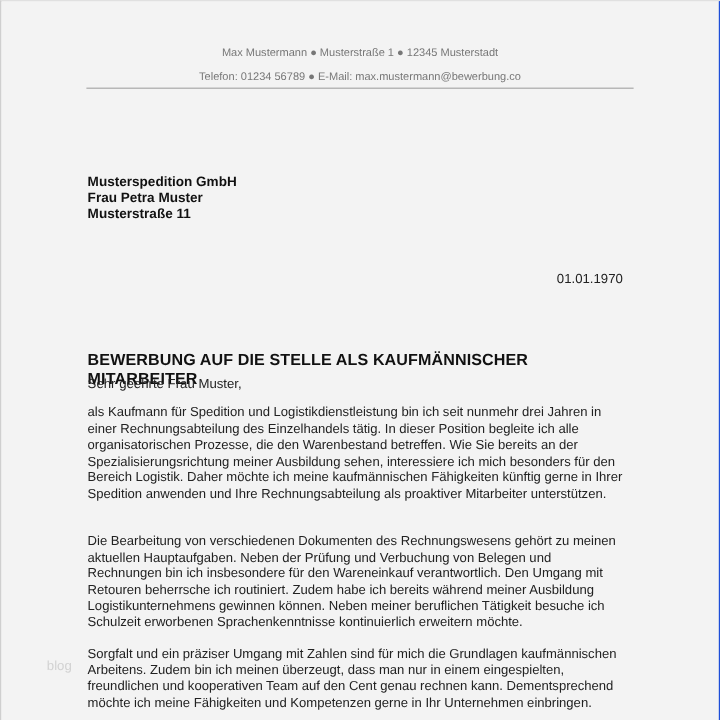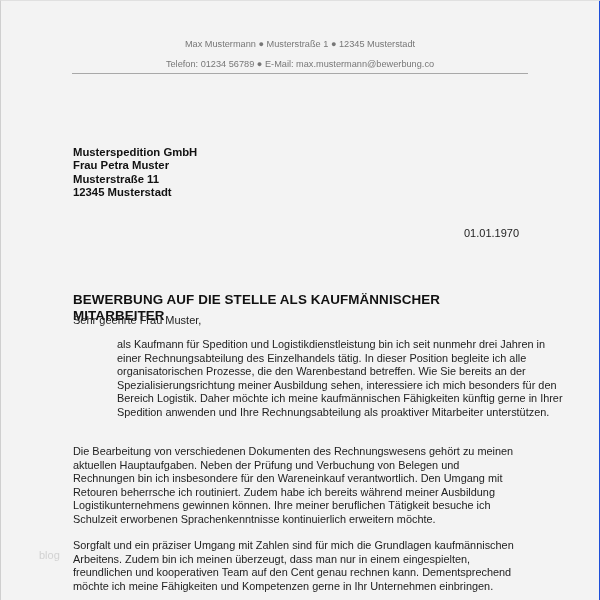--- a/index.html
+++ b/index.html
@@ -79,21 +79,21 @@
     }
     .para {
       position: absolute;
       left: 72px;
       width: 470px;
       font-size: 10.9px;
       line-height: 13.6px;
       color: #222;
     }
     .para .ln { display: block; white-space: nowrap; }
-    .p1 { top: 337px; margin-left: 44px; }
+    .p1 { top: 337px; }
     .p2 { top: 424px; margin-top: 20px; }
     .p3 { top: 538px; }
     .watermark {
       position: absolute;
       left: 38px;
       top: 548px;
       font-size: 11px;
       color: #d2d2d2;
     }
   </style>
@@ -106,21 +106,20 @@
     <span class="header-line">Max Mustermann ● Musterstraße 1 ● 12345 Musterstadt</span>
     <span class="header-line">Telefon: 01234 56789 ● E-Mail: max.mustermann@bewerbung.co</span>
   </div>
 
   <div class="sep"></div>
 
   <div class="recipient">
     <div>Musterspedition GmbH</div>
     <div>Frau Petra Muster</div>
     <div>Musterstraße 11</div>
-    <div>12345 Musterstadt</div>
   </div>
 
   <div class="date">01.01.1970</div>
 
   <div class="subject">
     <div>BEWERBUNG AUF DIE STELLE ALS KAUFMÄNNISCHER</div>
     <div>MITARBEITER</div>
   </div>
 
   <div class="salutation">Sehr geehrte Frau Muster,</div>
@@ -132,21 +131,21 @@
     <span class="ln">Spezialisierungsrichtung meiner Ausbildung sehen, interessiere ich mich besonders für den</span>
     <span class="ln">Bereich Logistik. Daher möchte ich meine kaufmännischen Fähigkeiten künftig gerne in Ihrer</span>
     <span class="ln">Spedition anwenden und Ihre Rechnungsabteilung als proaktiver Mitarbeiter unterstützen.</span>
   </div>
 
   <div class="para p2">
     <span class="ln">Die Bearbeitung von verschiedenen Dokumenten des Rechnungswesens gehört zu meinen</span>
     <span class="ln">aktuellen Hauptaufgaben. Neben der Prüfung und Verbuchung von Belegen und</span>
     <span class="ln">Rechnungen bin ich insbesondere für den Wareneinkauf verantwortlich. Den Umgang mit</span>
     <span class="ln">Retouren beherrsche ich routiniert. Zudem habe ich bereits während meiner Ausbildung</span>
-    <span class="ln">Logistikunternehmens gewinnen können. Ihre meiner beruflichen Tätigkeit besuche ich</span>
+    <span class="ln">Logistikunternehmens gewinnen können. Neben meiner beruflichen Tätigkeit besuche ich</span>
     <span class="ln">Schulzeit erworbenen Sprachenkenntnisse kontinuierlich erweitern möchte.</span>
   </div>
 
   <div class="para p3">
     <span class="ln">Sorgfalt und ein präziser Umgang mit Zahlen sind für mich die Grundlagen kaufmännischen</span>
     <span class="ln">Arbeitens. Zudem bin ich meinen überzeugt, dass man nur in einem eingespielten,</span>
     <span class="ln">freundlichen und kooperativen Team auf den Cent genau rechnen kann. Dementsprechend</span>
     <span class="ln">möchte ich meine Fähigkeiten und Kompetenzen gerne in Ihr Unternehmen einbringen.</span>
   </div>
 

